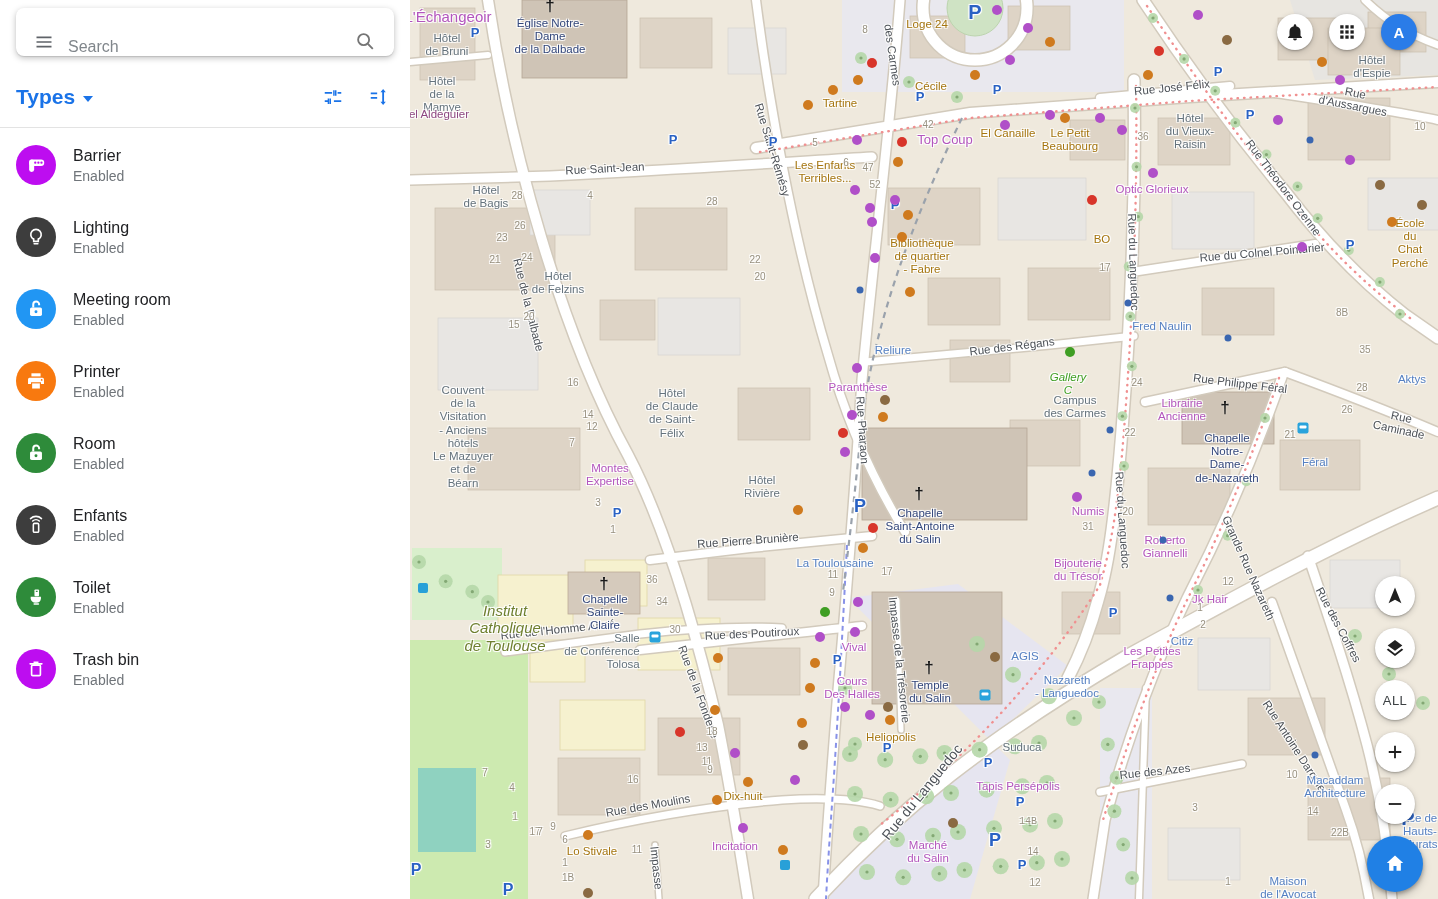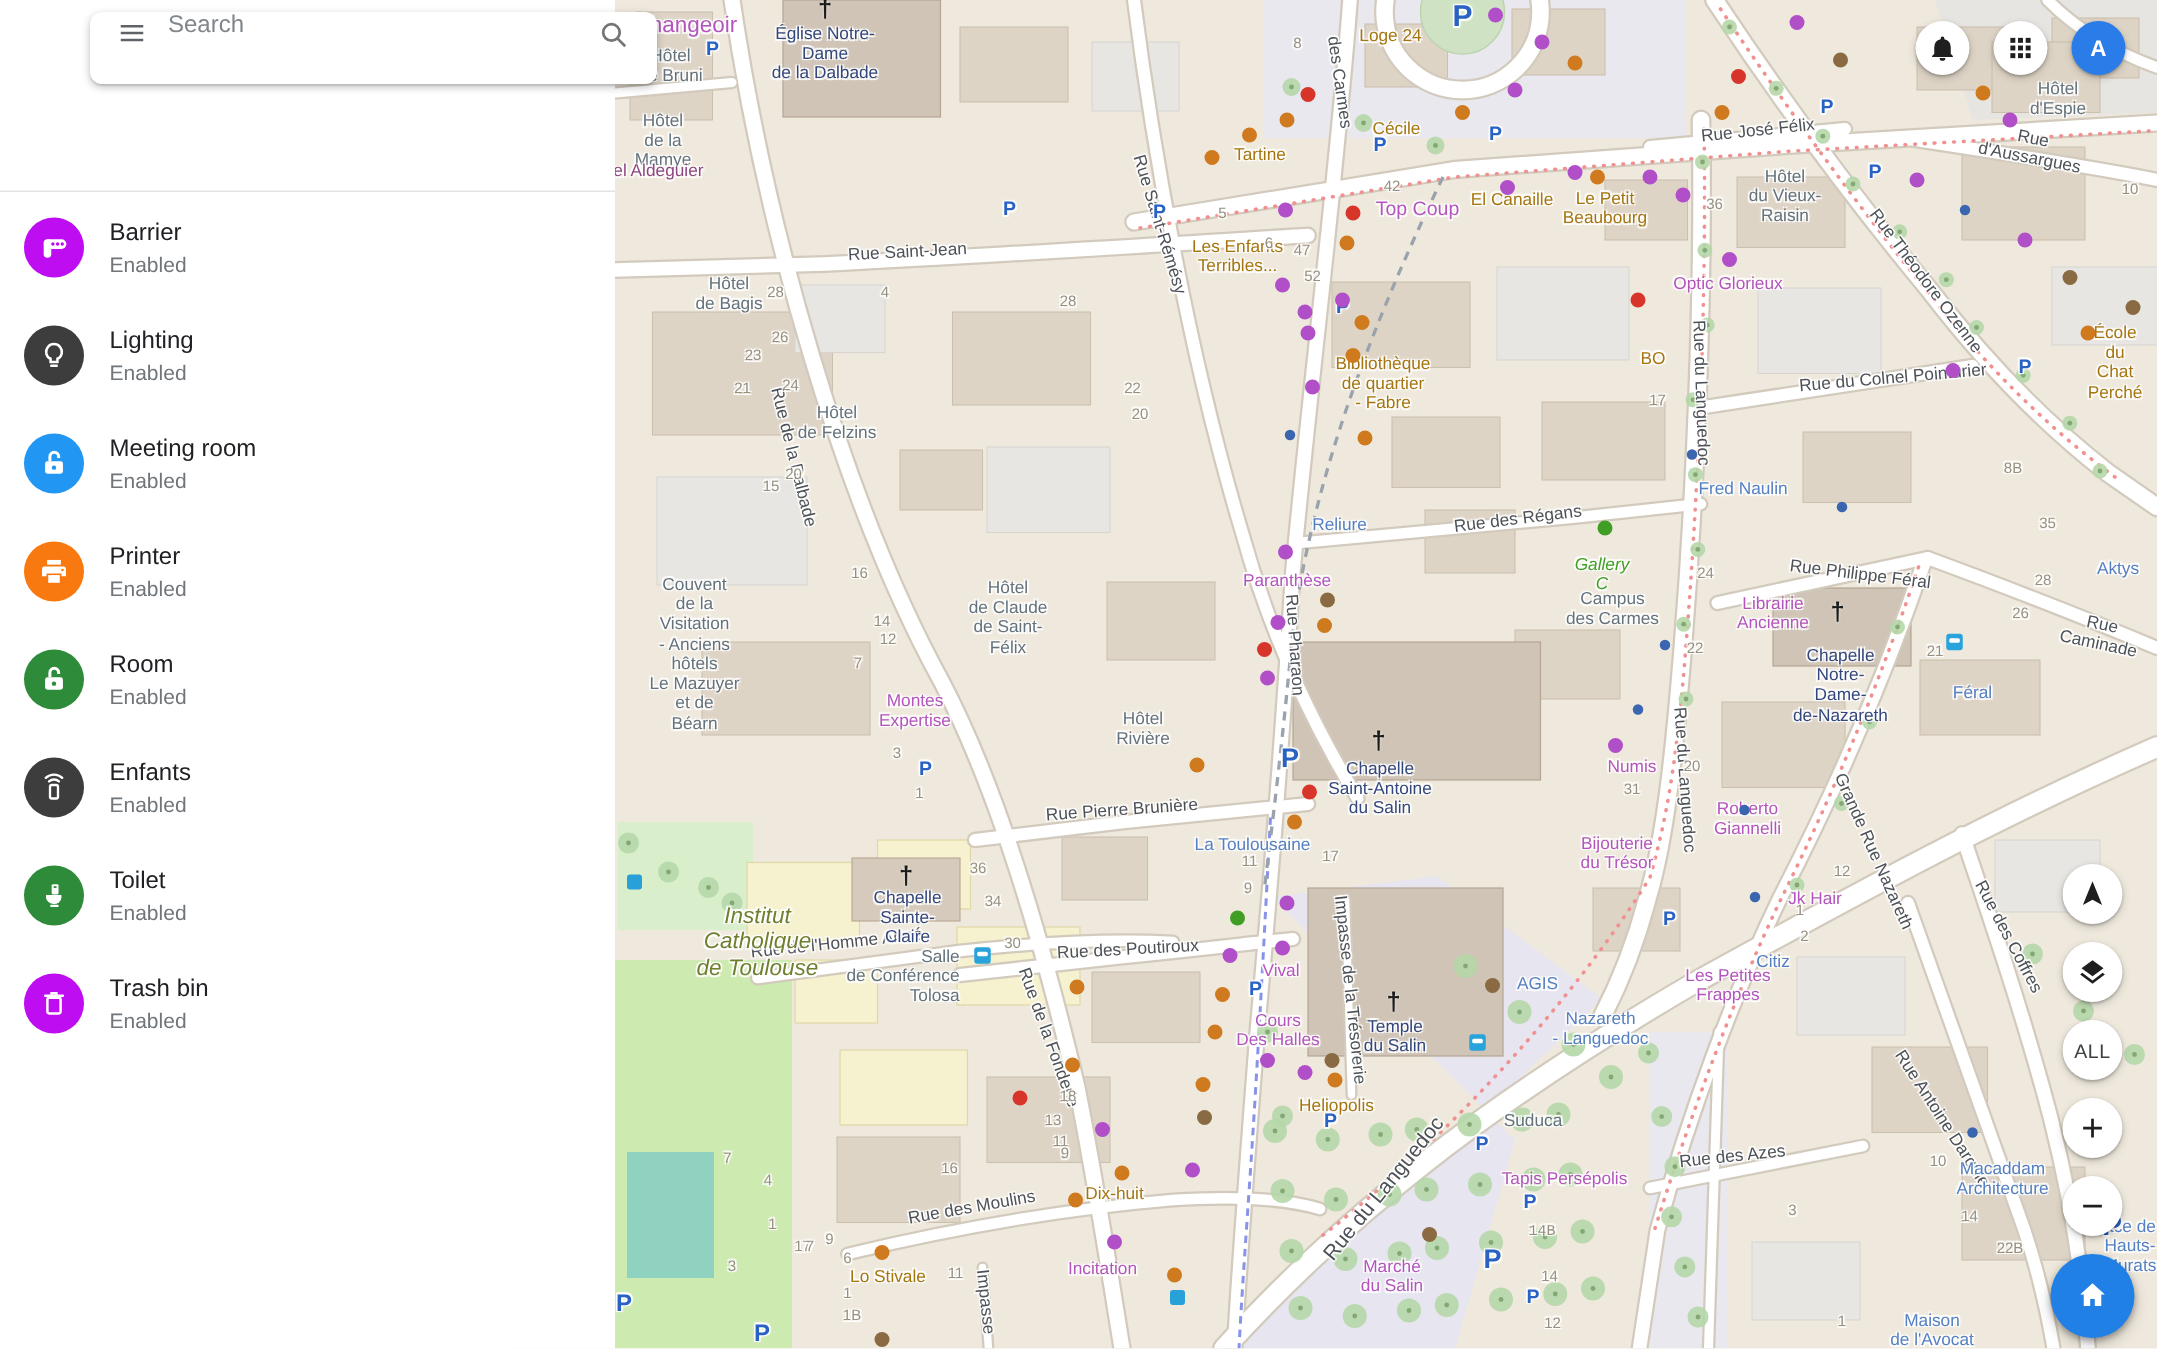--- a/index.html
+++ b/index.html
@@ -16,21 +16,21 @@
   .hn { font-size:10px; color:#97907f; }
   .prk { color:#2a62c4; font-weight:bold; font-family:"Liberation Sans",sans-serif; }
   .poi { position:absolute; border-radius:50%; transform:translate(-50%,-50%); }
   .cross { position:absolute; transform:translate(-50%,-50%); font-size:17px; color:#1b1b1b; font-weight:bold; text-shadow:0 0 2px rgba(255,255,255,.6); }
   .busic { position:absolute; width:11px; height:11px; transform:translate(-50%,-50%); background:#29a3dc; border-radius:2px; }
   .busic:after { content:""; position:absolute; left:2px; top:2.5px; width:7px; height:3px; background:#fff; border-radius:1px; }
 
   
   #panel { position:absolute; left:0; top:0; width:410px; height:899px; background:#fff; z-index:5; }
   #search-card { position:absolute; left:16px; top:8px; width:378px; height:48px; background:#fff; border-radius:8px;
-                 box-shadow:0 1px 1px rgba(0,0,0,.1),0 2px 6px rgba(0,0,0,.25); display:flex; align-items:flex-start; padding:0 14px;margin-left:44px; }
+                 box-shadow:0 1px 1px rgba(0,0,0,.1),0 2px 6px rgba(0,0,0,.25); display:flex; align-items:flex-end; padding:0 14px; }
   #search-card input { flex:1; border:none; outline:none; font-size:16px; color:#202124; margin:0 10px; font-family:"Liberation Sans",sans-serif; }
   #search-card input::placeholder { color:#80868b; }
   .iconbtn { display:flex; align-items:center; justify-content:center; background:none; border:none; cursor:pointer; padding:4px; }
   #types-row { position:absolute; left:0; top:76px; width:410px; height:42px; display:flex; align-items:center; padding:0 16px; }
   #types-title { display:flex; align-items:center; gap:8px; color:#1a73e8; font-size:21px; font-weight:bold; cursor:pointer; }
   .caret { width:0; height:0; border-left:5px solid transparent; border-right:5px solid transparent; border-top:6px solid #1a73e8; margin-top:3px; }
   #types-actions { margin-left:auto; display:flex; gap:16px; }
   #panel-divider { position:absolute; left:0; top:127px; width:410px; height:1px; background:#e3e3e3; }
   #type-list { position:absolute; left:0; top:129px; width:410px; }
   .titem { display:flex; align-items:center; height:72px; padding:0 16px; cursor:pointer; }
@@ -448,21 +448,21 @@
         <div class="mlbl " style="left: 517px; top: 25px; color: rgb(165, 117, 15); font-size: 11.5px;">Loge 24</div>
         <div class="mlbl " style="left: 521px; top: 87px; color: rgb(165, 117, 15); font-size: 11.5px;">Cécile</div>
         <div class="mlbl " style="left: 444px; top: 648px; color: rgb(179, 85, 189); font-size: 11.5px;">Vival</div>
         <div class="mlbl " style="left: 442px; top: 688px; color: rgb(179, 85, 189); font-size: 11.5px;">Cours
 Des Halles</div>
         <div class="mlbl " style="left: 481px; top: 738px; color: rgb(165, 117, 15); font-size: 11.5px;">Heliopolis</div>
         <div class="mlbl " style="left: 615px; top: 657px; color: rgb(85, 128, 194); font-size: 11.5px;">AGIS</div>
         <div class="mlbl " style="left: 657px; top: 687px; color: rgb(85, 128, 194); font-size: 11.5px;">Nazareth
 - Languedoc</div>
         <div class="mlbl " style="left: 612px; top: 748px; color: rgb(100, 114, 124); font-size: 11.5px;">Suduca</div>
-        <div class="mlbl " style="left: 619px; top: 787px; color: rgb(179, 85, 189); font-size: 11.5px; padding-left: 28px;">Tapis Persépolis</div>
+        <div class="mlbl " style="left: 594px; top: 787px; color: rgb(179, 85, 189); font-size: 11.5px; padding-left: 28px;">Tapis Persépolis</div>
         <div class="mlbl " style="left: 518px; top: 852px; color: rgb(179, 85, 189); font-size: 11.5px;">Marché
 du Salin</div>
         <div class="mlbl " style="left: 333px; top: 797px; color: rgb(165, 117, 15); font-size: 11.5px;">Dix-huit</div>
         <div class="mlbl " style="left: 325px; top: 847px; color: rgb(179, 85, 189); font-size: 11.5px;">Incitation</div>
         <div class="mlbl " style="left: 182px; top: 852px; color: rgb(165, 117, 15); font-size: 11.5px;">Lo Stivale</div>
         <div class="mlbl " style="left: 692px; top: 240px; color: rgb(165, 117, 15); font-size: 11.5px;">BO</div>
         <div class="mlbl " style="left: 1010px; top: 832px; color: rgb(85, 128, 194); font-size: 11.5px;">ace de
 Hauts-
 Murats</div>
         <div class="mlbl hn" style="left: 107px; top: 196px;">28</div>
@@ -661,20 +661,45 @@
       </button>
       <input type="text" placeholder="Search" style="">
       <button class="iconbtn" aria-label="search">
         <svg width="22" height="22" viewBox="0 0 24 24">
           <circle cx="10.5" cy="10.5" r="6" fill="none" stroke="#757575" stroke-width="2"></circle>
           <path d="M15,15 L20.5,20.5" stroke="#757575" stroke-width="2"></path>
         </svg>
       </button>
     </div>
 
+    <div id="types-row">
+      <div id="types-title" style="color: rgb(26, 115, 232);">
+        <span>Types</span>
+        <span class="caret"></span>
+      </div>
+      <div id="types-actions">
+        <button class="iconbtn" aria-label="filter">
+          <svg width="22" height="22" viewBox="0 0 24 24">
+            <g stroke="#1a73e8" stroke-width="2" fill="none">
+              <path d="M3,7.5h8 M17,7.5h4 M3,16.5h4 M13,16.5h8"></path>
+              <path d="M13,4.5v6 M15,4.5v6 M7,13.5v6 M9,13.5v6" stroke-width="1.6"></path>
+            </g>
+          </svg>
+        </button>
+        <button class="iconbtn" aria-label="sort">
+          <svg width="22" height="22" viewBox="0 0 24 24">
+            <g stroke="#1a73e8" stroke-width="2" fill="none">
+              <path d="M3,8h7 M3,13h7"></path>
+              <path d="M16.5,5.5v13"></path>
+            </g>
+            <path d="M16.5,3.2 13.6,6.8h5.8z M16.5,20.8 13.6,17.2h5.8z" fill="#1a73e8"></path>
+          </svg>
+        </button>
+      </div>
+    </div>
     <div id="panel-divider"></div>
 
     <div id="type-list">
     <div class="titem">
       <div class="tavatar" style="background: rgb(189, 13, 240); color: rgb(189, 13, 240);">
         <svg width="22" height="22" viewBox="0 0 24 24">
               <use href="#sym-barrier-icon"></use>
             </svg>
       </div>
       <div class="tmeta">

